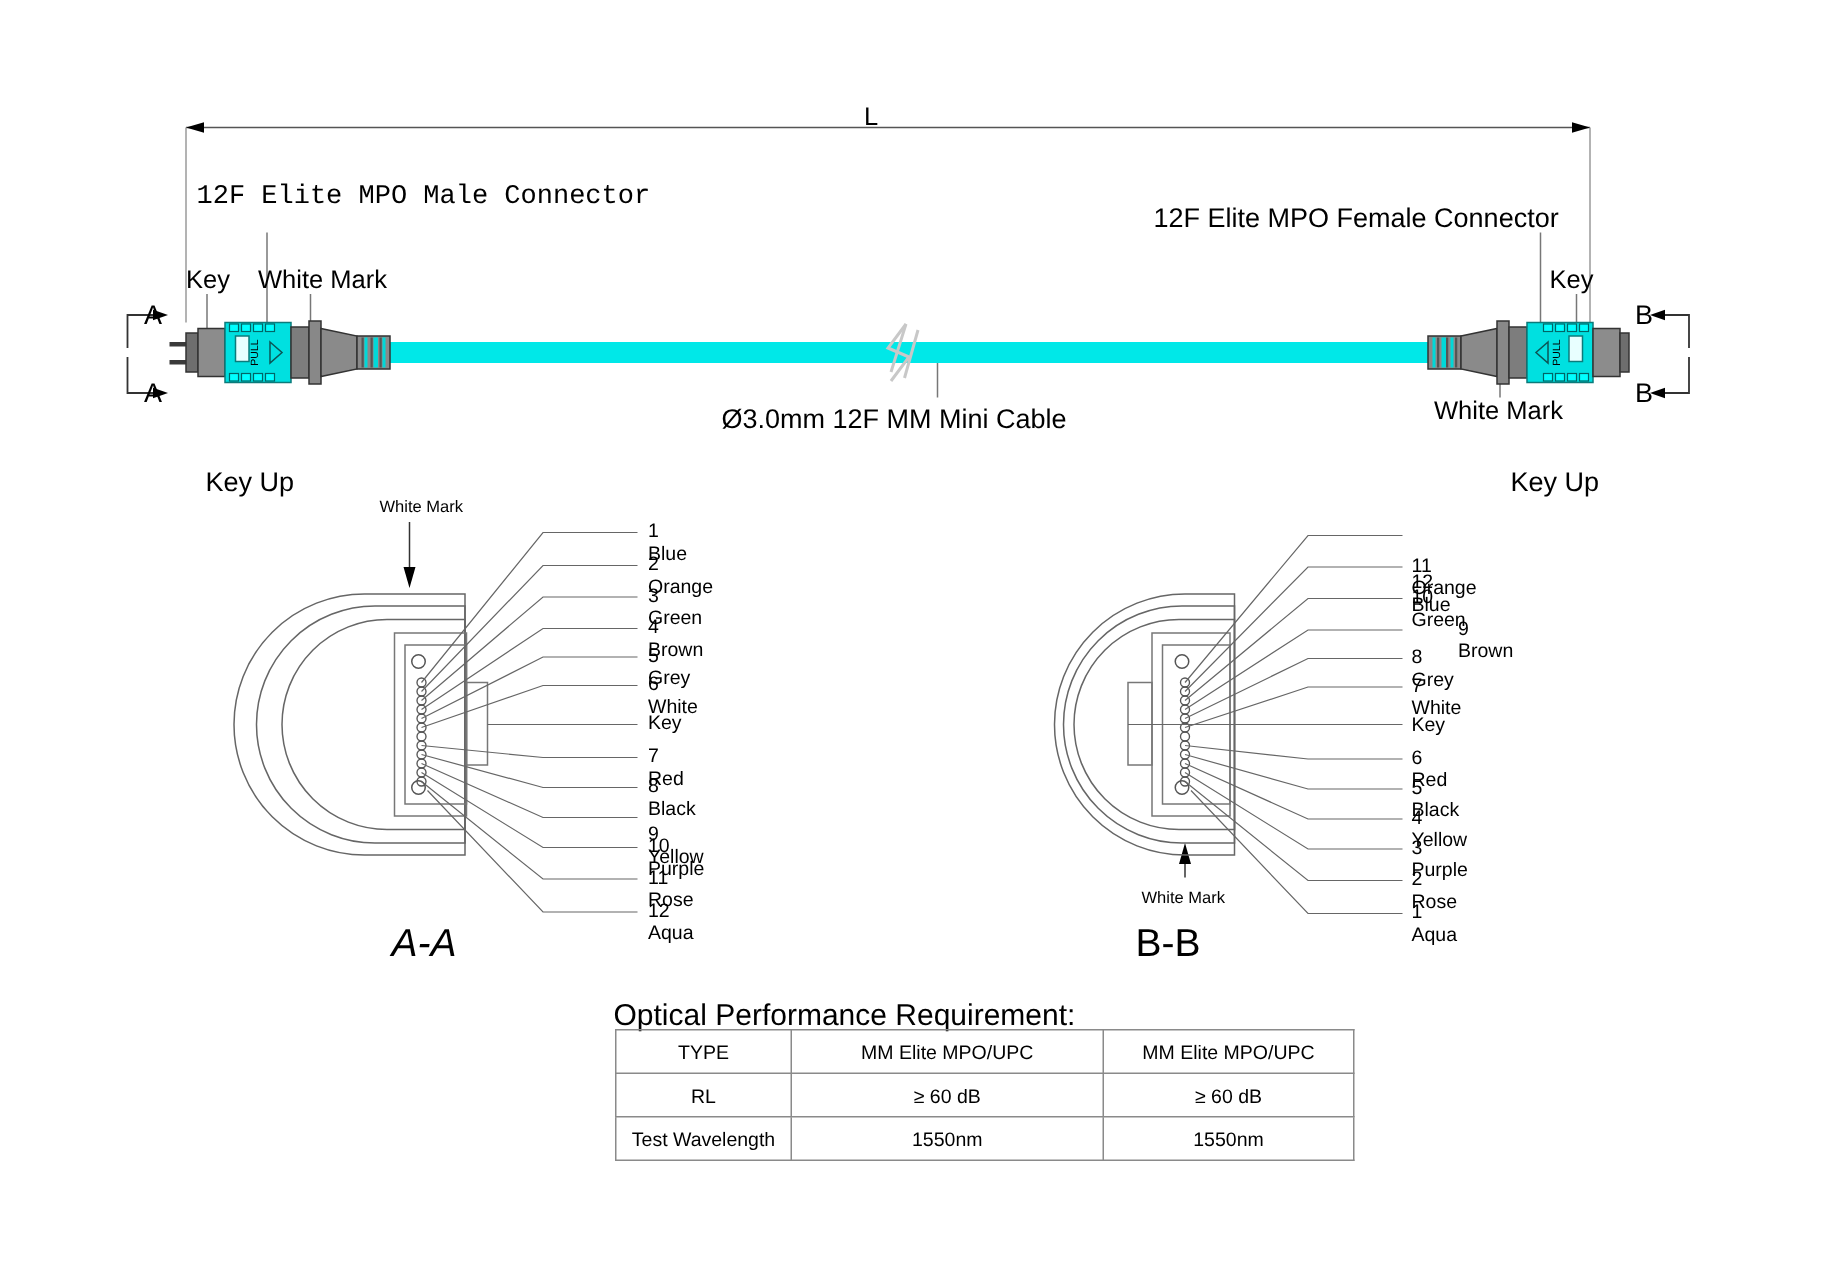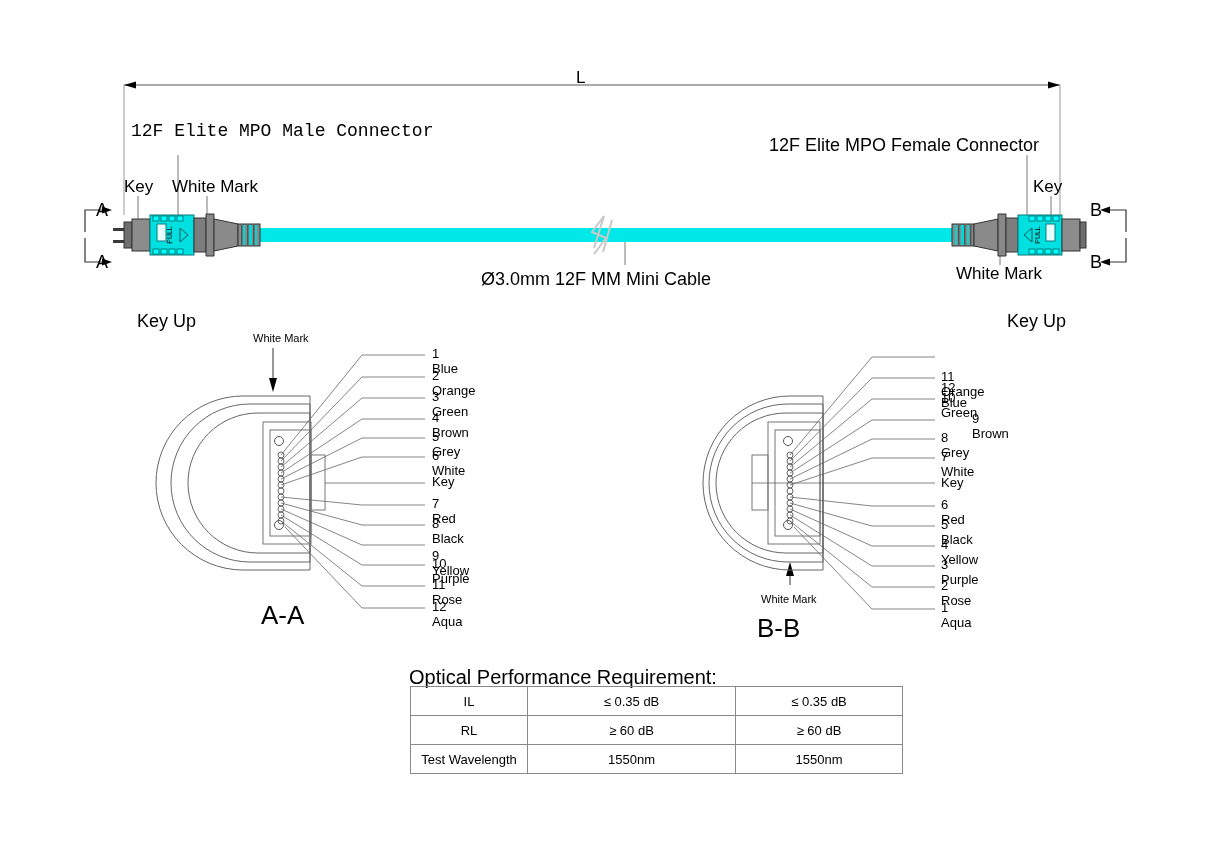--- a/index.html
+++ b/index.html
@@ -287,21 +287,21 @@
   <div class="lbl t18" style="left:96px;top:253px;">A</div>
   <div class="lbl t18" style="left:1090px;top:201px;">B</div>
   <div class="lbl t18" style="left:1090px;top:253px;">B</div>
 
   <div class="lbl t18" style="left:137px;top:312px;">Key Up</div>
   <div class="lbl t18" style="left:1007px;top:312px;">Key Up</div>
 
   <div class="lbl t11" style="left:253px;top:333px;">White Mark</div>
   <div class="lbl t11" style="left:761px;top:594px;">White Mark</div>
 
-  <div class="lbl t26" style="left:261px;top:602px;">A-A</div>
+  <div class="lbl t26" style="left:261px;top:615px;font-style:italic;">A-A</div>
   <div class="lbl t26" style="left:757px;top:615px;">B-B</div>
 
   <div style="position:absolute;left:432px;top:346px;">
     <div class="t13" style="position:absolute;top:0px;">1 Blue</div>
     <div class="t13" style="position:absolute;top:22px;">2 Orange</div>
     <div class="t13" style="position:absolute;top:43px;">3 Green</div>
     <div class="t13" style="position:absolute;top:64px;">4 Brown</div>
     <div class="t13" style="position:absolute;top:83px;">5 Grey</div>
     <div class="t13" style="position:absolute;top:102px;">6 White</div>
     <div class="t13" style="position:absolute;top:128px;">Key</div>
@@ -326,24 +326,24 @@
     <div class="t13" style="position:absolute;top:189px;">4 Yellow</div>
     <div class="t13" style="position:absolute;top:209px;">3 Purple</div>
     <div class="t13" style="position:absolute;top:230px;">2 Rose</div>
     <div class="t13" style="position:absolute;top:252px;">1 Aqua</div>
   </div>
 
   <div class="lbl t14" style="left:409px;top:667px;">Optical Performance Requirement:</div>
 
   <table class="optbl" style="left:410px;top:686px;">
     <tbody>
-    <tr>
-      <td class="c0">IL</td>
-      <td class="c1">≤ 0.35 dB</td>
-      <td class="c2">≤ 0.35 dB</td>
+        <tr>
+      <td class="c0">TYPE</td>
+      <td class="c1">MM Elite MPO/UPC</td>
+      <td class="c2">MM Elite MPO/UPC</td>
     </tr>
     <tr>
       <td class="c0">RL</td>
       <td class="c1">≥ 60 dB</td>
       <td class="c2">≥ 60 dB</td>
     </tr>
     <tr>
       <td class="c0">Test Wavelength</td>
       <td class="c1">1550nm</td>
       <td class="c2">1550nm</td>

